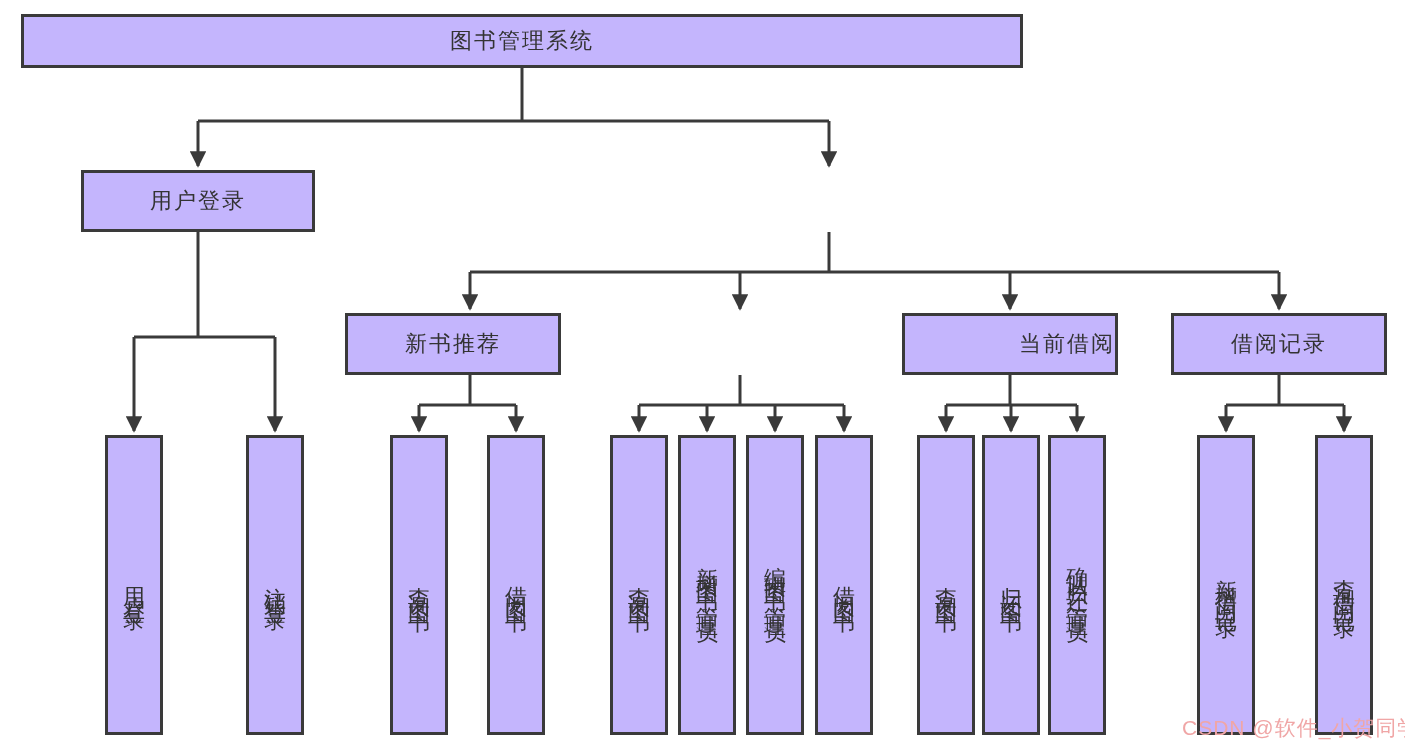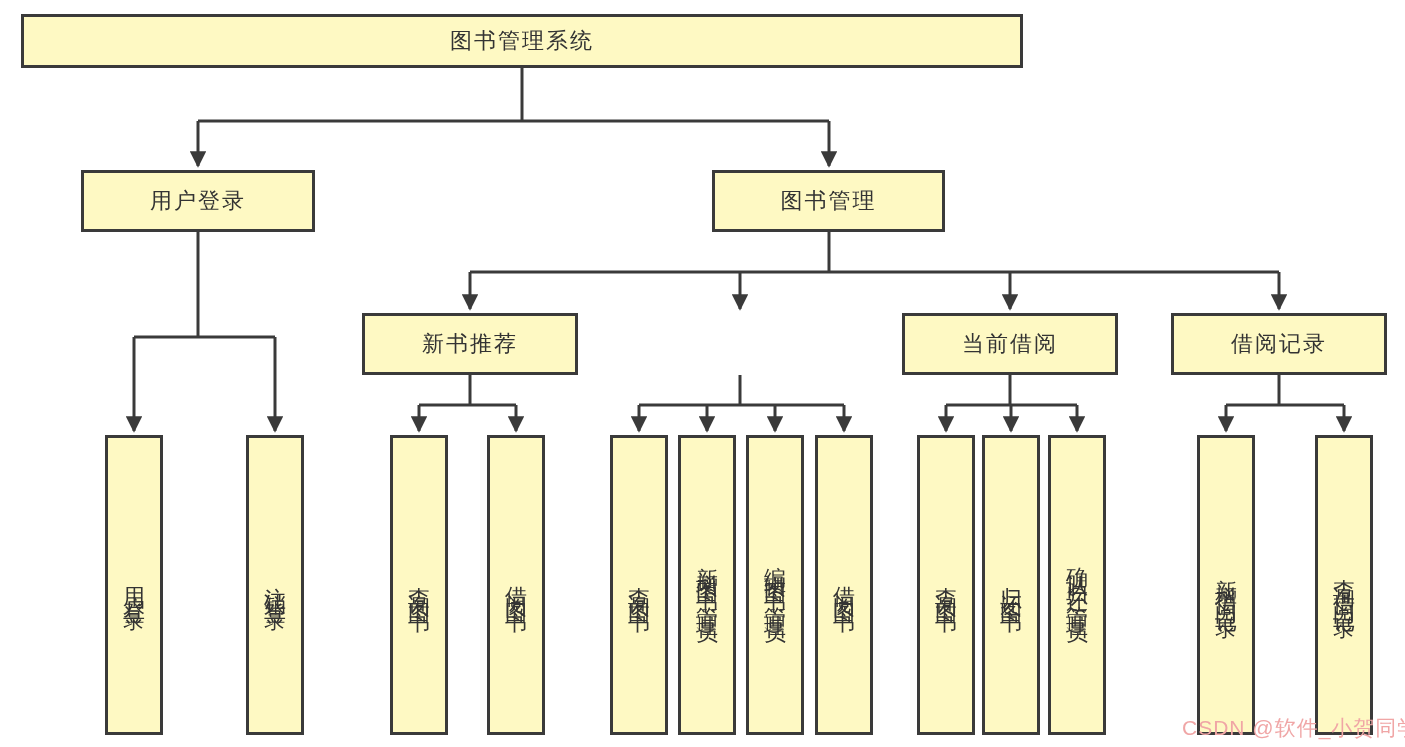--- a/index.html
+++ b/index.html
@@ -7,21 +7,21 @@
     width:1405px;height:747px;position:relative;overflow:hidden;
     background:#ffffff;
     font-family:"Liberation Sans","DejaVu Sans",sans-serif;
     color:#333333;
   }
   .canvas{position:absolute;inset:0;width:1405px;height:747px;}
   svg.wires{position:absolute;left:0;top:0;pointer-events:none;}
   .node{
     position:absolute;
     border:3px solid #3a3a3a;
-    background:#fef9c3;
+    background:#c4b5fd;
     display:flex;align-items:center;justify-content:center;
     box-sizing:border-box;
   }
   .hlabel{
     font-size:22px;line-height:1;letter-spacing:2px;color:#333333;
     white-space:nowrap;
   }
   .root{left:21px;top:14px;width:1002px;height:54px;}
   .lvl{height:62px;top:170px;}
   .lvl2{height:62px;top:313px;width:216px;}
@@ -91,28 +91,25 @@
     </g>
   </svg>
 
   <div class="node root">
     <span class="hlabel">图书管理系统</span>
   </div>
 
   <div class="node lvl" style="left:81px;width:234px;">
     <span class="hlabel">用户登录</span>
   </div>
-  <div class="node lvl" style="left:712px;width:233px;">
-    <span class="hlabel">图书管理</span>
-  </div>
 
-  <div class="node lvl2" style="left:362px;">
+  <div class="node lvl2" style="left:345px;">
     <span class="hlabel">新书推荐</span>
   </div>
-  <div class="node lvl2" style="left:902px;">
+  <div class="node lvl2" style="left:902px;justify-content:flex-end;">
     <span class="hlabel">当前借阅</span>
   </div>
   <div class="node lvl2" style="left:1171px;">
     <span class="hlabel">借阅记录</span>
   </div>
 
   <div class="node leaf" style="left:105px;">
     <span class="vtext">用户登录</span>
   </div>
   <div class="node leaf" style="left:246px;">

